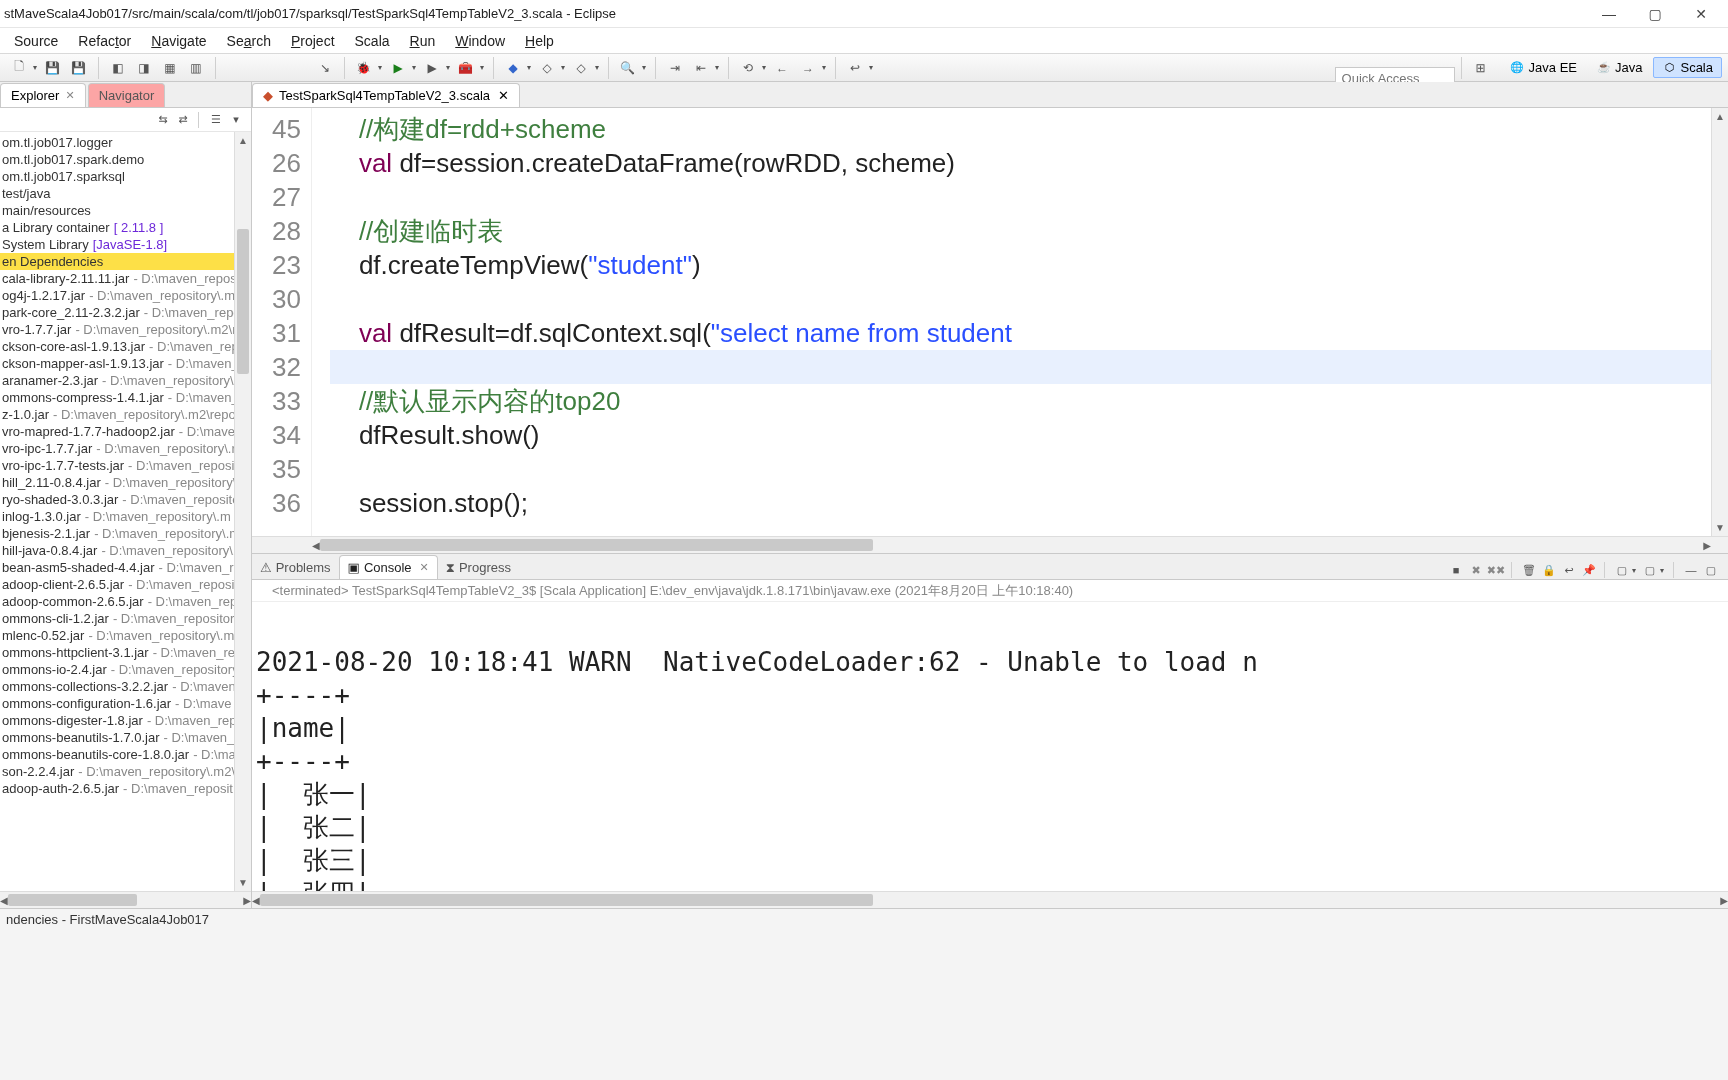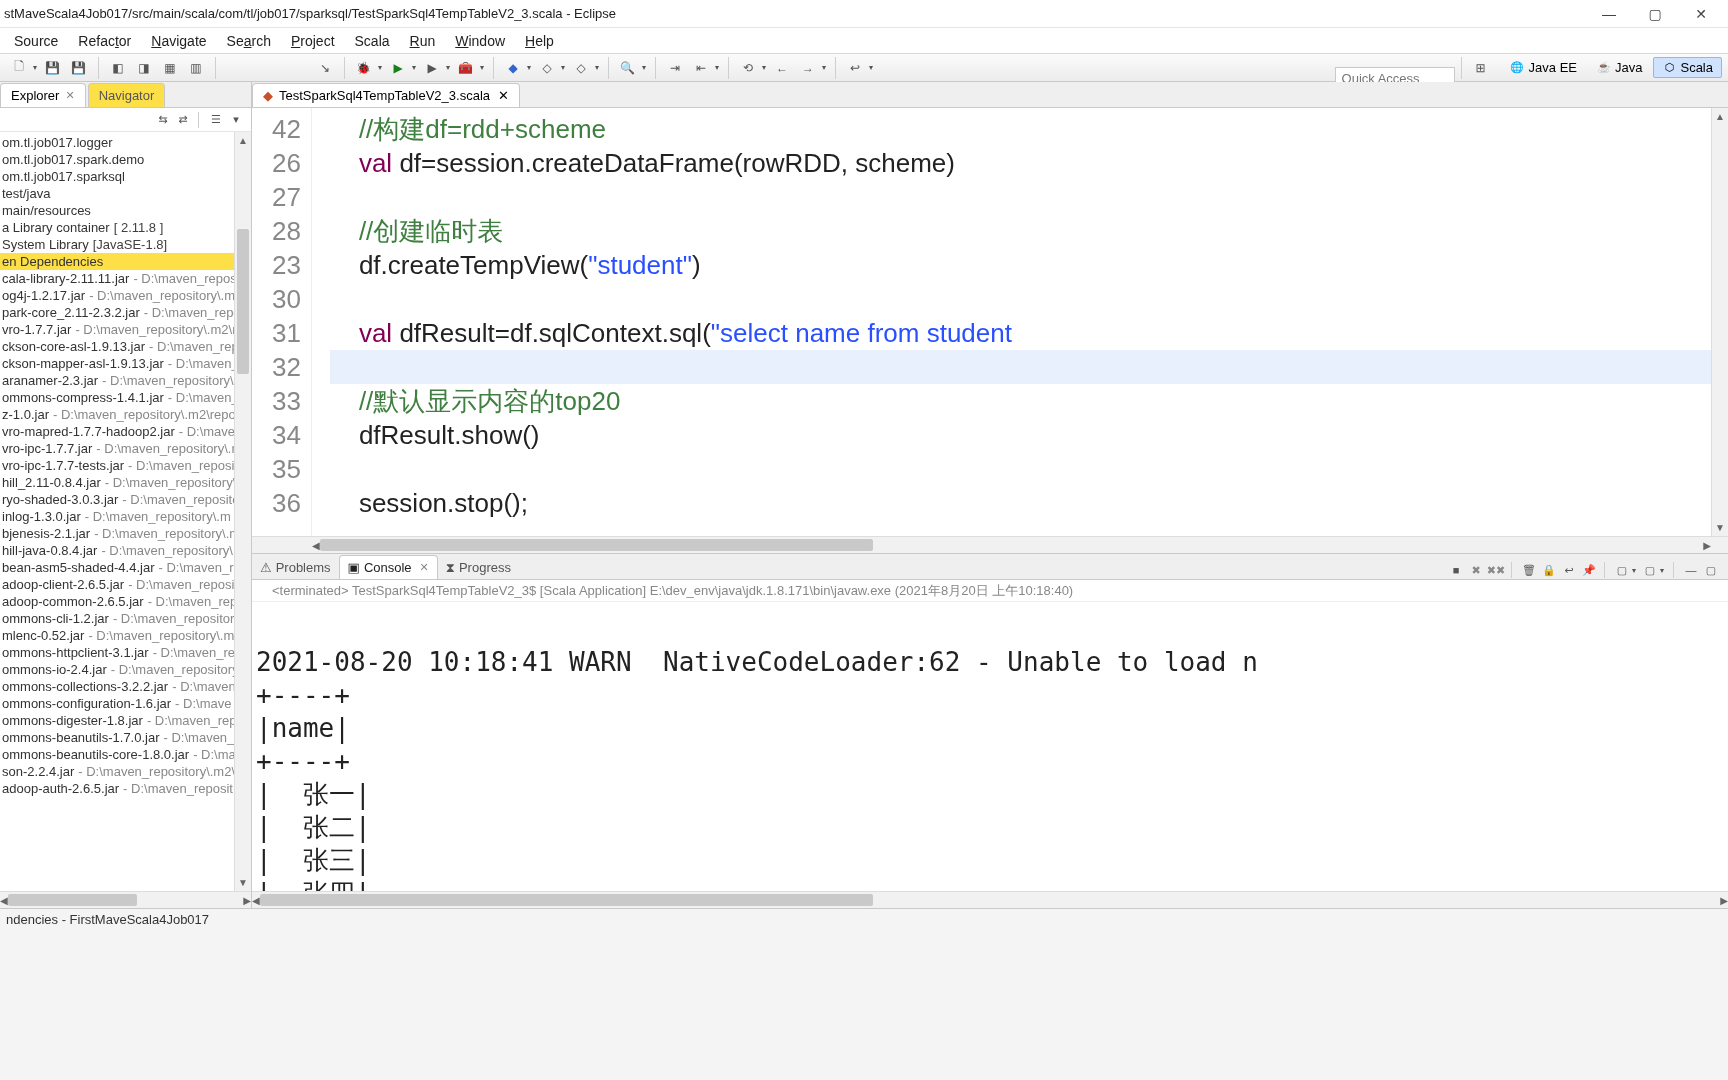--- a/index.html
+++ b/index.html
@@ -30,32 +30,32 @@
 .persp-btn .ic { width:14px; height:14px; display:inline-flex; align-items:center; justify-content:center; font-size:11px;}
 
 
 .workspace { flex:1; display:flex; min-height:0; }
 .left-col { width:252px; display:flex; flex-direction:column; border-right:1px solid #c9c9c9;}
 .right-col { flex:1; display:flex; flex-direction:column; min-width:0;}
 
 
 .view-tabs { height:26px; display:flex; align-items:flex-end; background:#efefef; border-bottom:1px solid #c9c9c9;}
 .view-tab { height:24px; padding:0 10px; font-size:13px; display:flex; align-items:center; border-top:1px solid #c9c9c9; border-left:1px solid #c9c9c9; border-right:1px solid #c9c9c9; background:#fff; border-top-left-radius:4px; border-top-right-radius:4px; margin-right:2px;}
-.view-tab.inactive { background:#fde047; color:#555;}
+.view-tab.inactive { background:#fca5a5; color:#555;}
 .view-tab .close-x { margin-left:6px; font-size:11px; color:#888;}
 .view-toolbar { height:24px; display:flex; align-items:center; justify-content:flex-end; padding-right:6px; background:#fff; border-bottom:1px solid #e6e6e6;}
 .mini-btn { width:18px; height:18px; display:flex; align-items:center; justify-content:center; font-size:11px; color:#555; margin-left:2px;}
 
 
 .tree-wrap { position:relative; flex:1; display:flex; min-height:0;}
 .tree { flex:1; overflow:hidden; font-size:13px; color:#333; padding:2px 0;}
 .tree-item { padding:1px 2px; white-space:nowrap; display:flex; align-items:center; gap:4px;}
 .tree-item.sel { background:#fde047; }
 .tree-item .hint { color:#888; }
-.tree-item .vers { color:#404040;}
+.tree-item .vers { color:#6d28d9;}
 .tree-scrollbar { width:17px; background:#f1f1f1; display:flex; flex-direction:column; border-left:1px solid #ddd;}
 .sb-btn { height:17px; background:#f1f1f1; display:flex; align-items:center; justify-content:center; font-size:10px; color:#666;}
 .sb-track { flex:1; position:relative;}
 .sb-thumb { position:absolute; left:2px; right:2px; background:#c9c9c9; border-radius:2px;}
 .h-scroll { height:17px; background:#f1f1f1; display:flex; border-top:1px solid #ddd;}
 .h-track { flex:1; position:relative;}
 .h-thumb { position:absolute; top:2px; bottom:2px; background:#c9c9c9; border-radius:2px;}
 
 
 .editor-tabs { height:26px; display:flex; align-items:flex-end; background:#efefef; border-bottom:1px solid #c9c9c9;}
@@ -257,21 +257,21 @@
     <div class="right-col">
       <div class="editor-tabs">
         <div class="editor-tab">
           <span style="color:#c94f2d; margin-right:6px;">◆</span>
           <span>TestSparkSql4TempTableV2_3.scala</span>
           <span class="close-x" style="margin-left:8px;">✕</span>
         </div>
       </div>
       <div class="editor-area">
         <div class="gutter" id="gutter">
-            <div>42</div>
+            <div>45</div>
             <div>26</div>
             <div>27</div>
             <div>28</div>
             <div>23</div>
             <div>30</div>
             <div>31</div>
             <div>32</div>
             <div>33</div>
             <div>34</div>
             <div>35</div>

